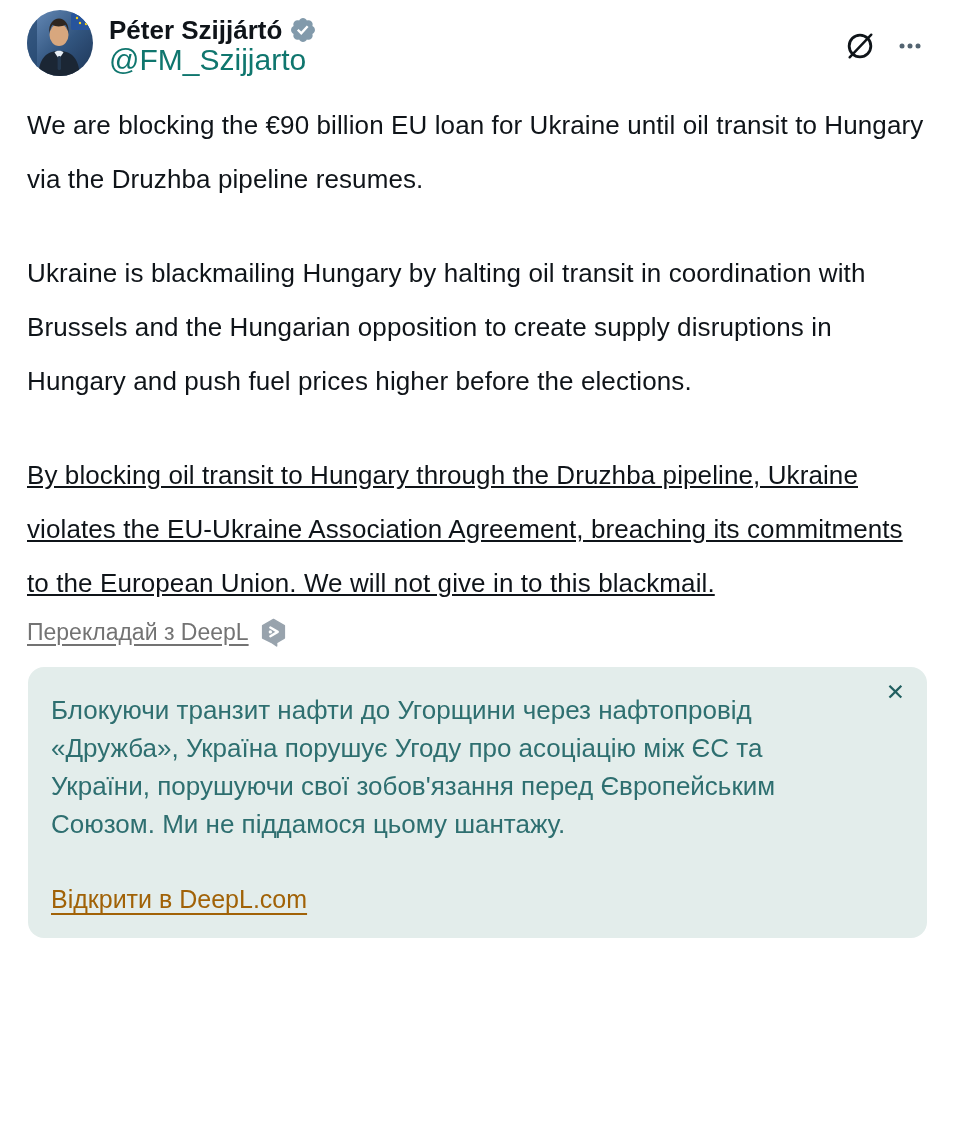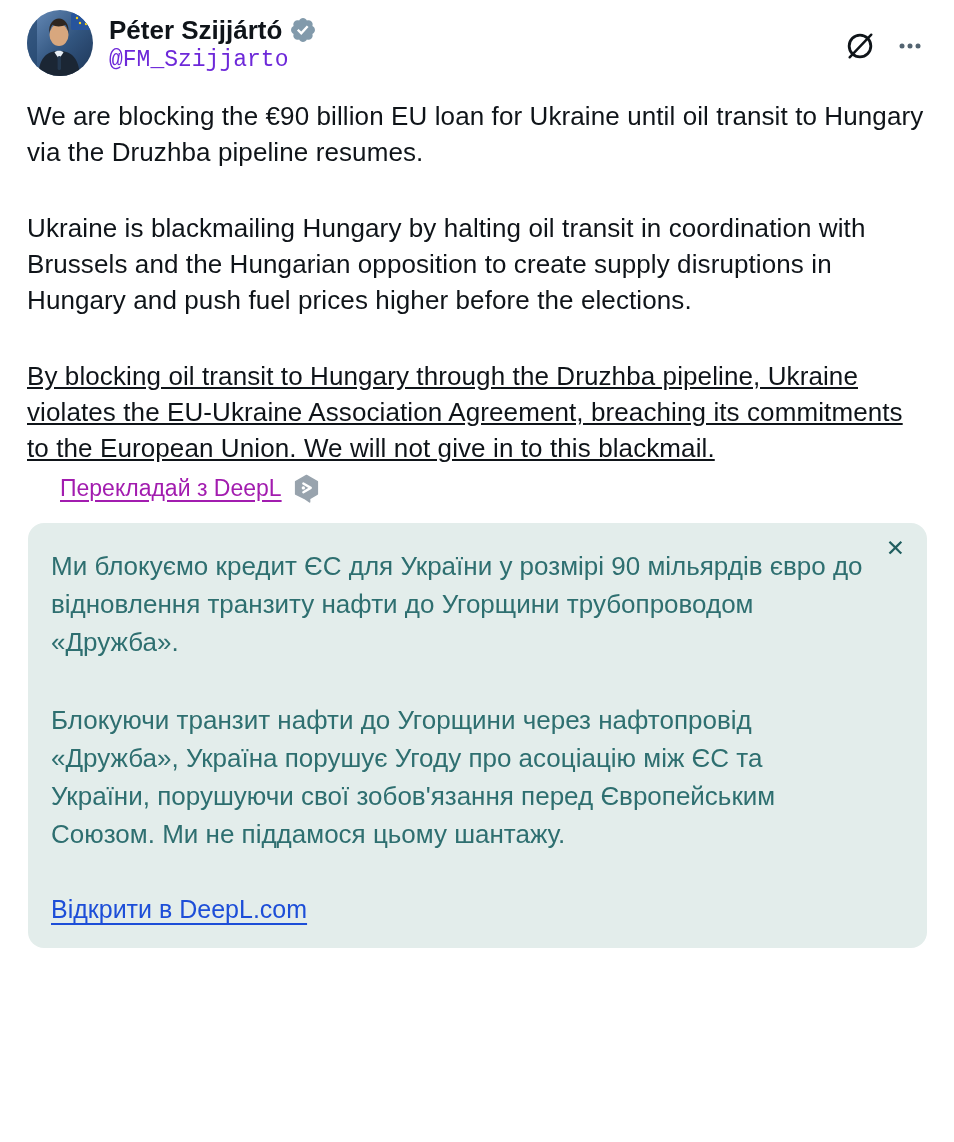--- a/index.html
+++ b/index.html
@@ -20,37 +20,37 @@
     overflow: hidden; flex: 0 0 66px; cursor: pointer;
   }
   .avatar svg { display: block; width: 66px; height: 66px; }
   .id-block { margin-left: 16px; padding-top: 3px; flex: 1 1 auto; min-width: 0; }
   .name-row { display: flex; align-items: center; gap: 7px; }
   .name {
     font-size: 26px; font-weight: 700; line-height: 30px;
     color: #0f1419; cursor: pointer;
   }
   .badge { width: 28px; height: 28px; display: inline-block; }
-  .handle { font-size: 23px; line-height: 30px; color: #6d28d9; cursor: pointer; font-family: Liberation Mono, monospace; }
+  .handle { font-size: 30px; line-height: 30px; color: #0f766e; cursor: pointer; }
   .header-actions { display: flex; align-items: center; gap: 16px; padding-top: 6px; }
   .icon-btn { width: 34px; height: 34px; cursor: pointer; display: inline-flex; align-items: center; justify-content: center; border-radius: 50%; }
 
   
   .body-text { margin-top: 22px; }
   .body-text p {
-    font-size: 26px; line-height: 36px; color: #0f1419;
+    font-size: 26px; line-height: 54px; color: #0f1419;
     margin: 0 0 40px 0; letter-spacing: 0.1px;
   }
   .body-text p:last-child { margin-bottom: 0; text-decoration: underline; }
 
   
   .translate-row { display: flex; align-items: center; gap: 10px; margin-top: 8px; }
   .translate-link {
-    font-size: 23px; color: #a21caf; text-decoration: underline;
-    text-underline-offset: 4px; cursor: pointer; margin-left: 33px;
+    font-size: 23px; color: #737373; text-decoration: underline;
+    text-underline-offset: 4px; cursor: pointer;
   }
   .deepl-icon { width: 29px; height: 29px; display: inline-block; }
 
   
   .translation-card {
     position: relative;
     margin: 20px 0 0 1px;
     background: #e3edeb;
     border-radius: 16px;
     padding: 24px 64px 24px 23px;
@@ -59,21 +59,21 @@
     font-size: 26px; line-height: 38px; color: #2e6f70;
     margin: 0 0 40px 0;
   }
   .card-close {
     position: absolute; top: 14px; right: 22px;
     font-size: 23px; font-weight: 700; color: #215f60;
     cursor: pointer; line-height: 1;
   }
   .card-open-link {
     display: inline-block;
-    font-size: 25px; color: #1d4ed8; text-decoration: underline;
+    font-size: 25px; color: #a16207; text-decoration: underline;
     text-underline-offset: 5px; cursor: pointer;
     margin-top: 2px;
   }
 </style>
 </head>
 <body>
 
 <div class="tweet">
 
   <div class="header">
@@ -137,18 +137,17 @@
     <span class="translate-link">Перекладай з DeepL</span>
     <svg class="deepl-icon" viewBox="0 0 24 24">
       <path d="M12 1.2 L21 6.4 L21 16.6 L14.6 20.3 L14.6 23.2 L11 20.6 L3 16.6 L3 6.4 Z" fill="#98a3ad" stroke="#98a3ad" stroke-width="1.2" stroke-linejoin="round"></path>
       <path d="M9.4 7.9 L15.5 11.5 L9.4 15.1" fill="none" stroke="#ffffff" stroke-width="2" stroke-linecap="round" stroke-linejoin="round"></path>
       <circle cx="9.4" cy="11.5" r="1.4" fill="#ffffff"></circle>
     </svg>
   </div>
 
   <div class="translation-card">
     <span class="card-close">✕</span>
-    <p>Ми блокуємо кредит ЄС для України у розмірі 90 мільярдів євро до відновлення транзиту нафти до Угорщини трубопроводом «Дружба».</p>
     <p>Блокуючи транзит нафти до Угорщини через нафтопровід «Дружба», Україна порушує Угоду про асоціацію між ЄС та України, порушуючи свої зобов'язання перед Європейським Союзом. Ми не піддамося цьому шантажу.</p>
     <span class="card-open-link">Відкрити в DeepL.com</span>
   </div>
 
 </div>
 
 </body></html>

